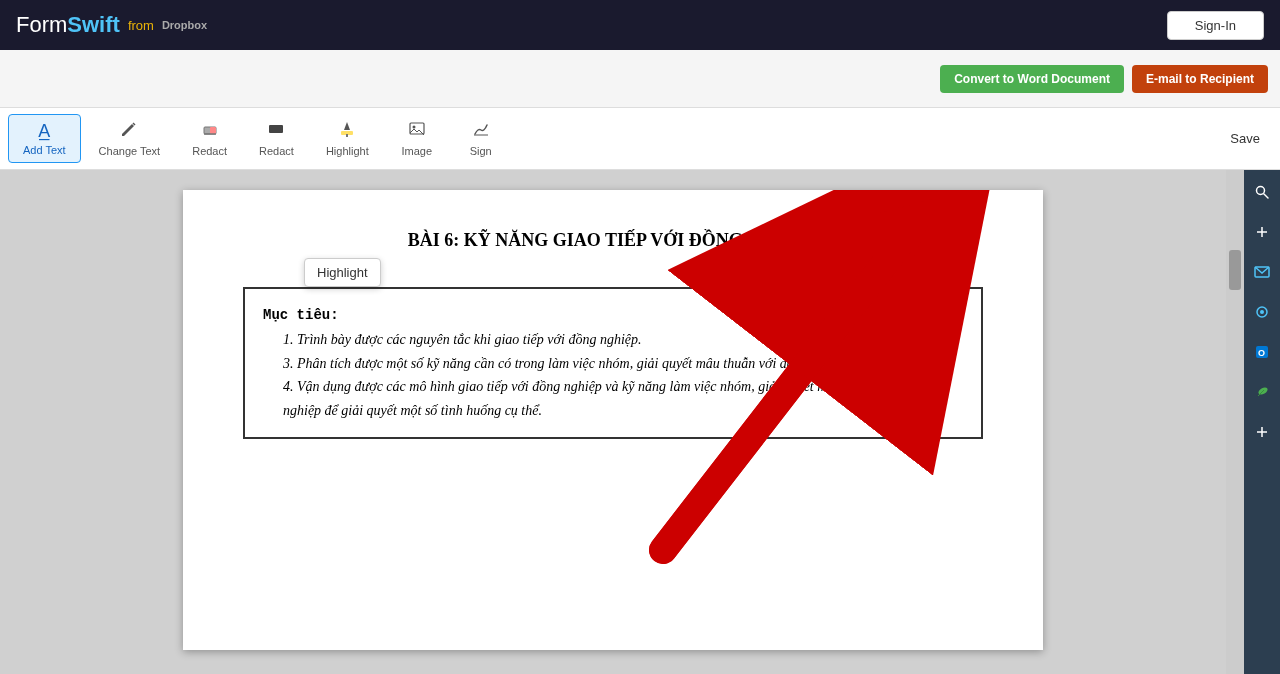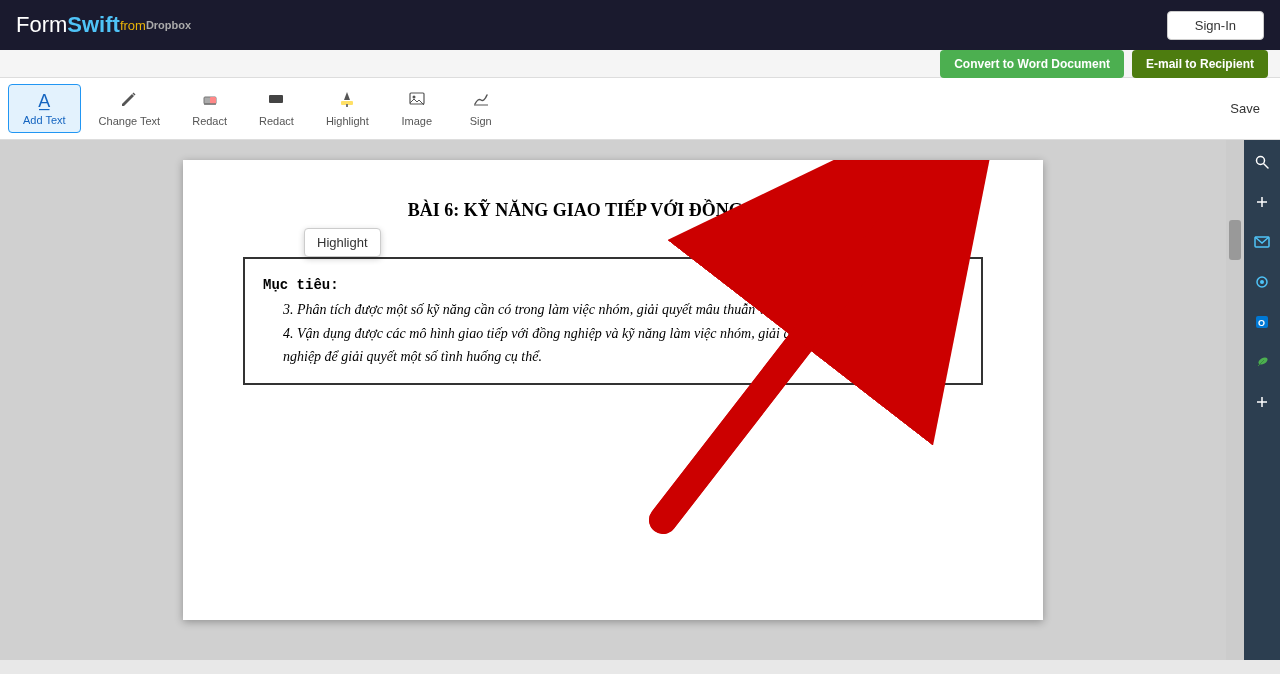--- a/index.html
+++ b/index.html
@@ -10,20 +10,21 @@
       background: #1a1a2e;
       height: 50px;
       display: flex;
       align-items: center;
       justify-content: space-between;
       padding: 0 16px;
     }
     .navbar-logo {
       display: flex;
       align-items: center;
+      gap: 8px;
     }
     .logo-text {
       font-size: 22px;
       font-weight: bold;
       color: white;
     }
     .logo-text span.form { color: white; font-weight: 400; }
     .logo-text span.swift { color: #4fc3f7; font-weight: 700; }
     .logo-from {
       color: #eab308;
@@ -46,39 +47,39 @@
       padding: 6px 27px;
       font-size: 13px;
       cursor: pointer;
       color: #333;
     }
 
     
     .action-bar {
       background: #f5f5f5;
       border-bottom: 1px solid #ddd;
-      height: 28px;
+      height: 58px;
       display: flex;
       align-items: center;
       justify-content: flex-end;
       padding: 0 12px;
       gap: 8px;
     }
     .btn-convert {
       background: #4caf50;
       color: white;
       border: none;
       border-radius: 4px;
       padding: 7px 14px;
       font-size: 12px;
       font-weight: bold;
       cursor: pointer;
     }
     .btn-email {
-      background: #4d7c0f;
+      background: #c2410c;
       color: white;
       border: none;
       border-radius: 4px;
       padding: 7px 14px;
       font-size: 12px;
       font-weight: bold;
       cursor: pointer;
     }
 
     
@@ -347,20 +348,21 @@
         <line x1="480" y1="360" x2="720" y2="50" stroke="#cc0000" stroke-width="28" stroke-linecap="round" opacity="0.9"></line>
 
         <polygon points="700,20 760,20 730,60" fill="#cc0000"></polygon>
         <polygon points="695,15 765,15 725,65" fill="#cc0000" transform="rotate(-15,730,40)"></polygon>
       </svg>
 
       <div class="doc-title">BÀI 6: KỸ NĂNG GIAO TIẾP VỚI ĐỒNG NGHIỆP</div>
 
       <div class="doc-box">
         <span class="muc-tieu">Mục tiêu:</span>
+        <span class="item">1. Trình bày được các nguyên tắc khi giao tiếp với đồng nghiệp.</span>
         <span class="item">3. Phân tích được một số kỹ năng cần có trong làm việc nhóm, giải quyết mâu thuẫn với đồng nghiệp.</span>
         <span class="item">4. Vận dụng được các mô hình giao tiếp với đồng nghiệp và kỹ năng làm việc nhóm, giải quyết mâu thuẫn với đồng nghiệp để giải quyết một số tình huống cụ thể.</span>
       </div>
     </div>
   </div>
 
   <div class="scrollbar-area">
     <div class="scrollbar-thumb"></div>
   </div>
 

